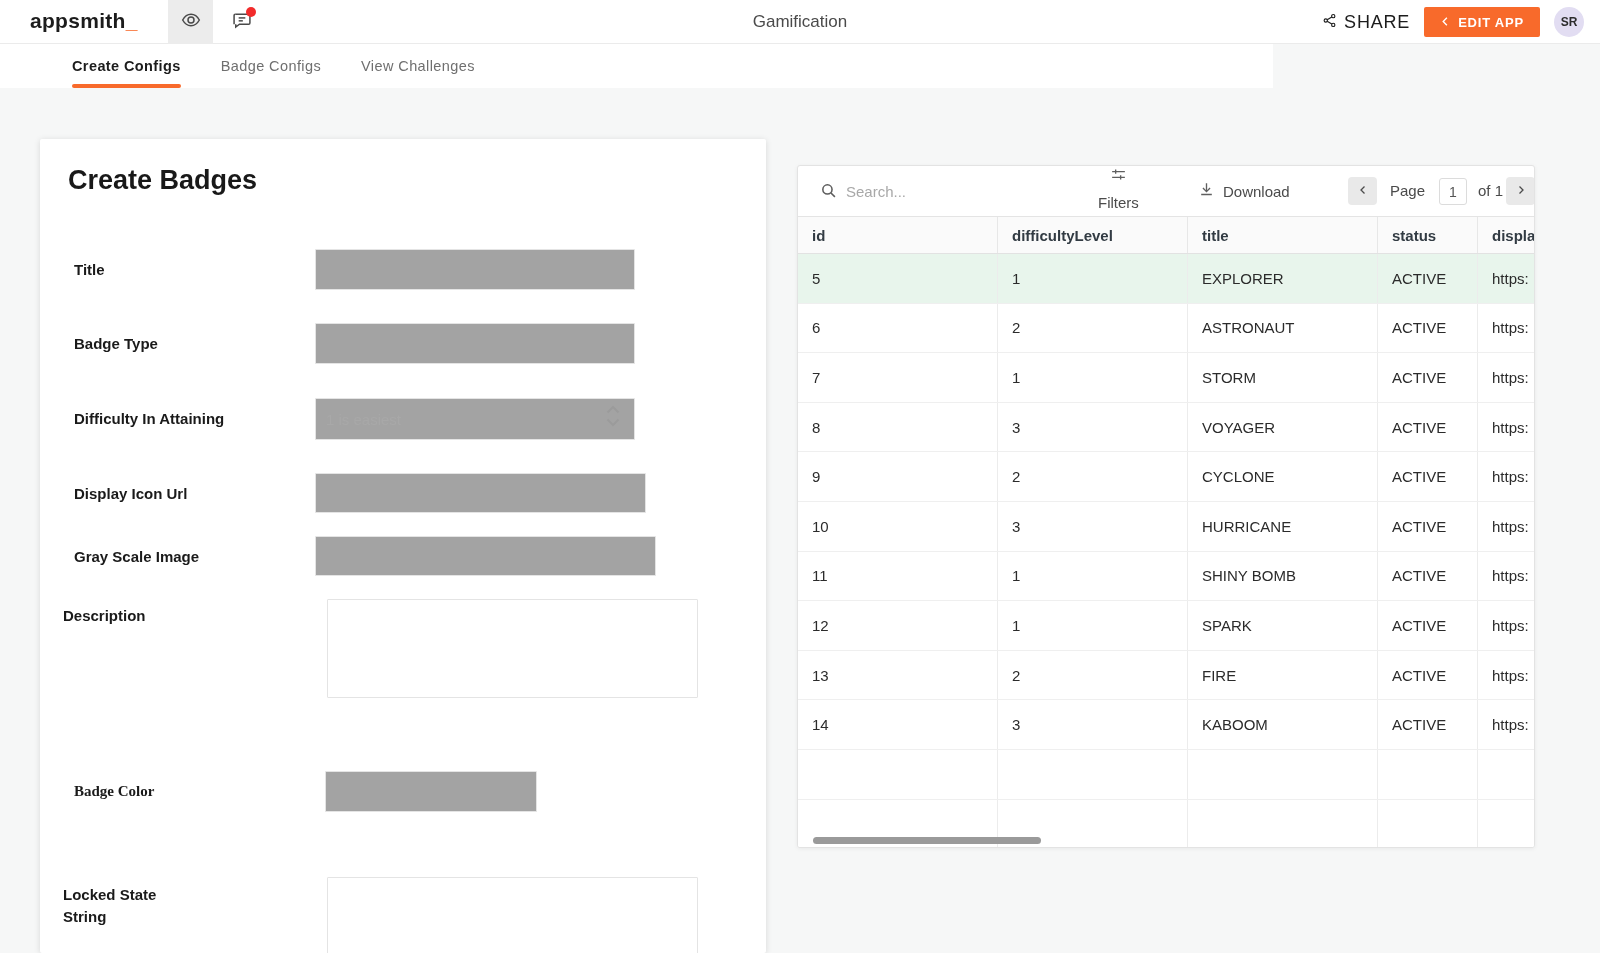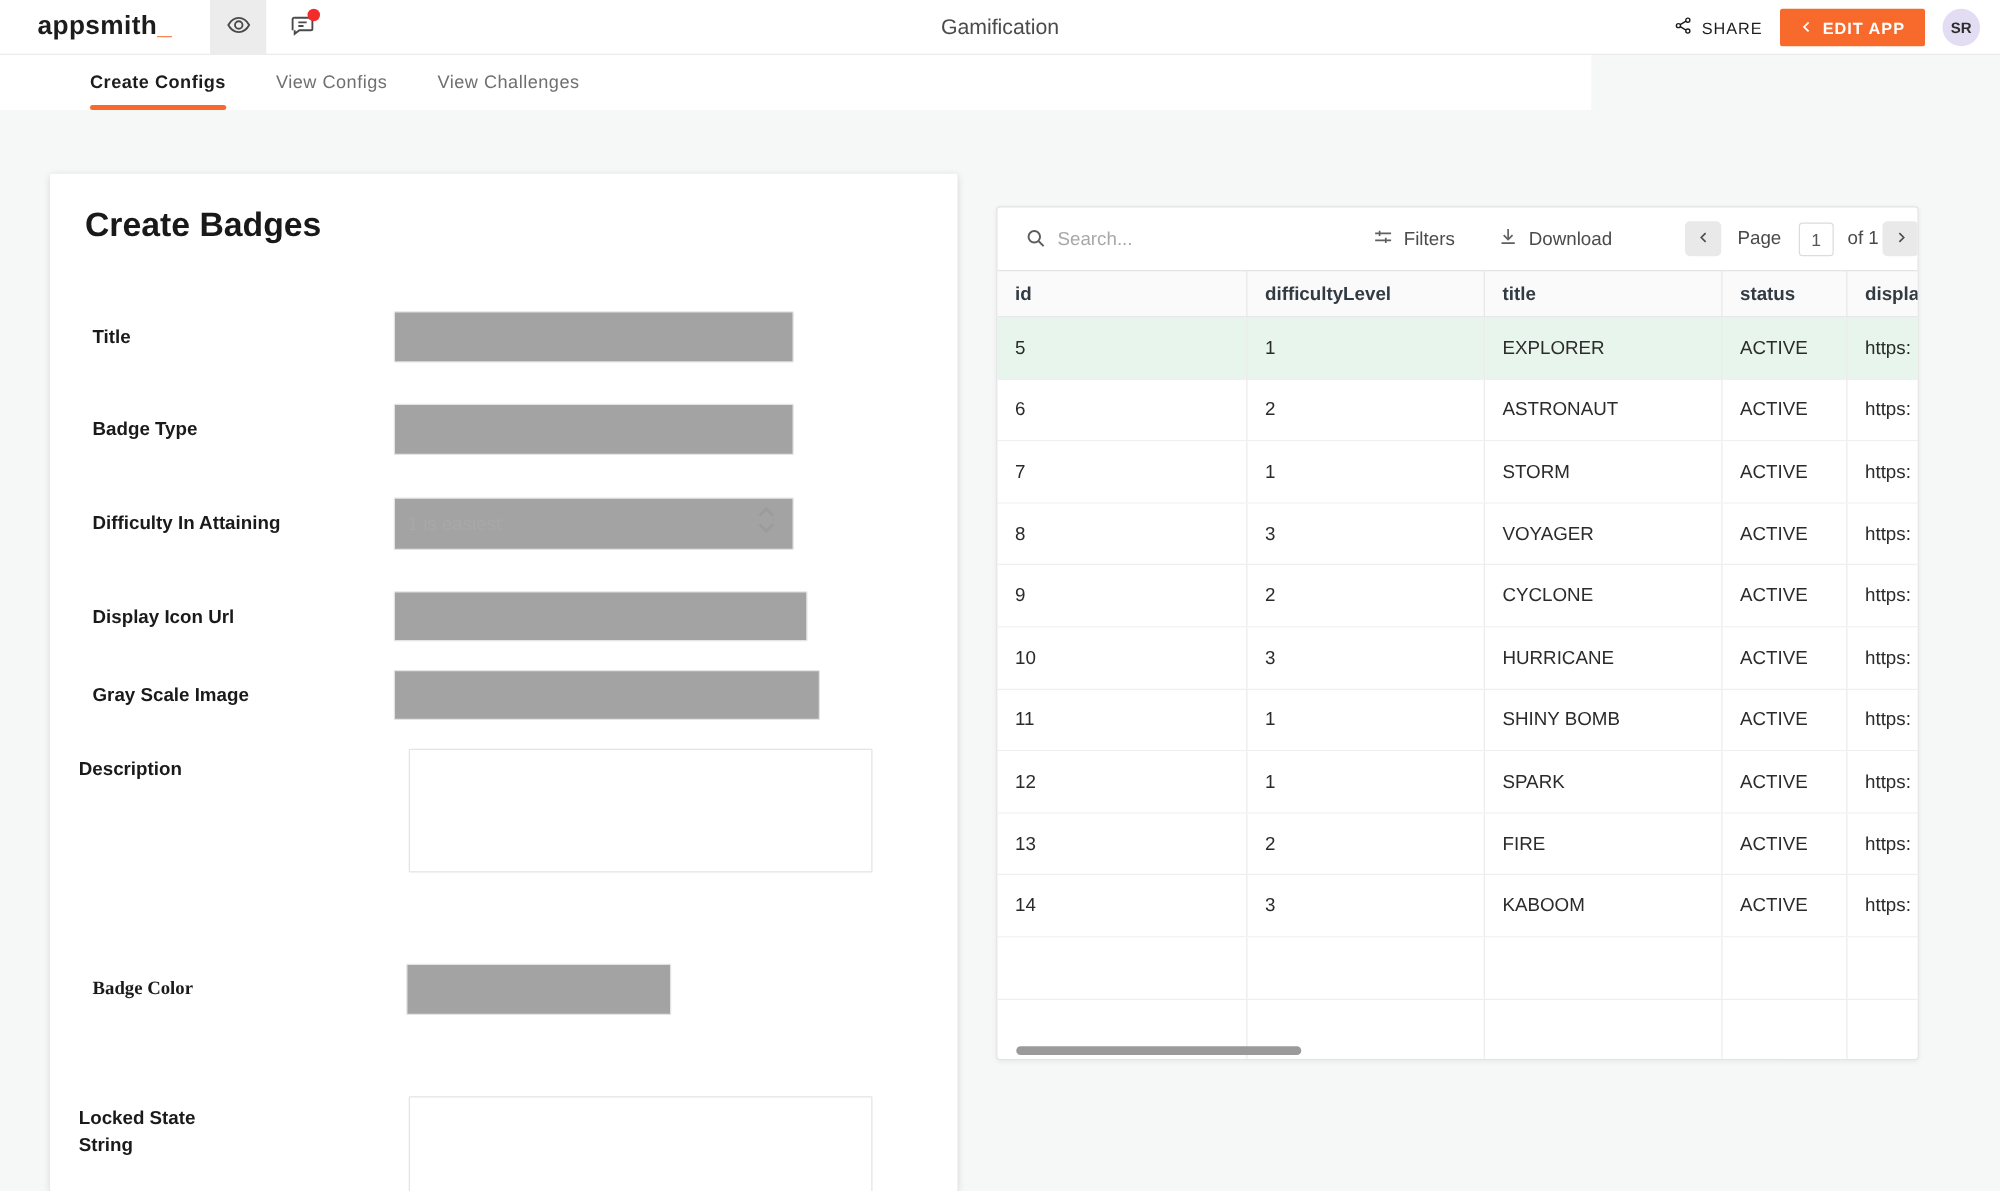--- a/index.html
+++ b/index.html
@@ -15,21 +15,21 @@
   .eye-btn { position:absolute; left:168px; top:0; width:45px; height:44px;
     background:#ececec; display:flex; align-items:center; justify-content:center; cursor:pointer; }
   .comment-btn { position:absolute; left:220px; top:0; width:44px; height:44px;
     display:flex; align-items:center; justify-content:center; cursor:pointer; }
   .red-dot { position:absolute; top:7px; right:8px; width:10px; height:10px;
     border-radius:50%; background:#f22b2b; }
   .app-title { position:absolute; left:0; right:0; top:0; height:44px; text-align:center;
     line-height:44px; font-size:17px; color:#4a4a4a; }
   .header-right { position:absolute; right:16px; top:0; height:44px;
     display:flex; align-items:center; gap:14px; }
-  .share-btn { display:flex; align-items:center; gap:7px; font-size:13px; font-weight:500;
+  .share-btn { display:flex; align-items:center; gap:7px; font-size:18px; font-weight:500;
     color:#1c1c1c; letter-spacing:0.8px; cursor:pointer; }
   .edit-app-btn { display:flex; align-items:center; gap:7px; background:#f86a2b; color:#ffffff;
     height:30px; padding:0 16px; font-size:13px; font-weight:700; letter-spacing:0.8px;
     border:none; border-radius:2px; cursor:pointer; }
   .avatar { width:30px; height:30px; border-radius:50%; background:#e2ddf2; color:#2d2d2d;
     font-size:12px; font-weight:700; display:flex; align-items:center; justify-content:center; cursor:pointer; }
 
   
   .tab-strip { position:absolute; left:0; top:44px; width:1273px; height:44px; background:#ffffff;
     display:flex; align-items:stretch; padding-left:72px; gap:40px; z-index:20; }
@@ -59,21 +59,21 @@
   .table-card { position:absolute; left:797px; top:165px; width:738px; height:683px;
     background:#ffffff; border:1px solid #e3e3e3; border-radius:3px;
     box-shadow:0 1px 4px rgba(0,0,0,0.06); overflow:hidden; }
   .toolbar { position:absolute; left:0; top:0; width:100%; height:50px; }
   .search-icon { position:absolute; left:22px; top:16px; }
   .search-input { position:absolute; left:48px; top:13px; width:190px; height:24px; border:none;
     outline:none; font-size:15px; color:#444444;
     font-family:"Liberation Sans","DejaVu Sans",sans-serif; }
   .tool-btn { position:absolute; top:0; height:50px; display:flex; align-items:center; gap:8px;
     font-size:15px; color:#4b4b4b; cursor:pointer; }
-  .filters-btn { left:300px; }
+  .filters-btn { left:300px;flex-direction:column; }
   .download-btn { left:400px; }
   .pg-btn { position:absolute; top:11px; width:29px; height:28px; background:#e9e9e9;
     border:none; border-radius:4px; display:flex; align-items:center; justify-content:center; cursor:pointer; }
   .pg-prev { left:550px; } .pg-next { left:708px; }
   .pg-label { position:absolute; top:0; height:50px; line-height:50px; font-size:15px; color:#4a4a4a; }
   .page-word { left:592px; } .of-word { left:680px; }
   .page-input { position:absolute; left:641px; top:12px; width:28px; height:27px;
     border:1px solid #dcdcdc; border-radius:3px; text-align:center; font-size:14px; color:#555555;
     outline:none; font-family:"Liberation Sans","DejaVu Sans",sans-serif; }
 
@@ -146,21 +146,21 @@
       </span>
       <span>EDIT APP</span>
     </button>
 
     <div class="avatar">SR</div>
   </div>
 </div>
 
 <div class="tab-strip">
   <div class="tab active">Create Configs</div>
-  <div class="tab">View Configs</div>
+  <div class="tab">Badge Configs</div>
   <div class="tab">View Challenges</div>
 </div>
 
 <div class="form-card">
   <div class="form-title">Create Badges</div>
 
   <div class="f-label v-center" style="left:34px; top:110px;">Title</div>
   <input class="f-input" style="left: 275px; top: 110px; width: 320px; height: 41px;" value="">
 
   <div class="f-label v-center" style="left:34px; top:184px;">Badge Type</div>

